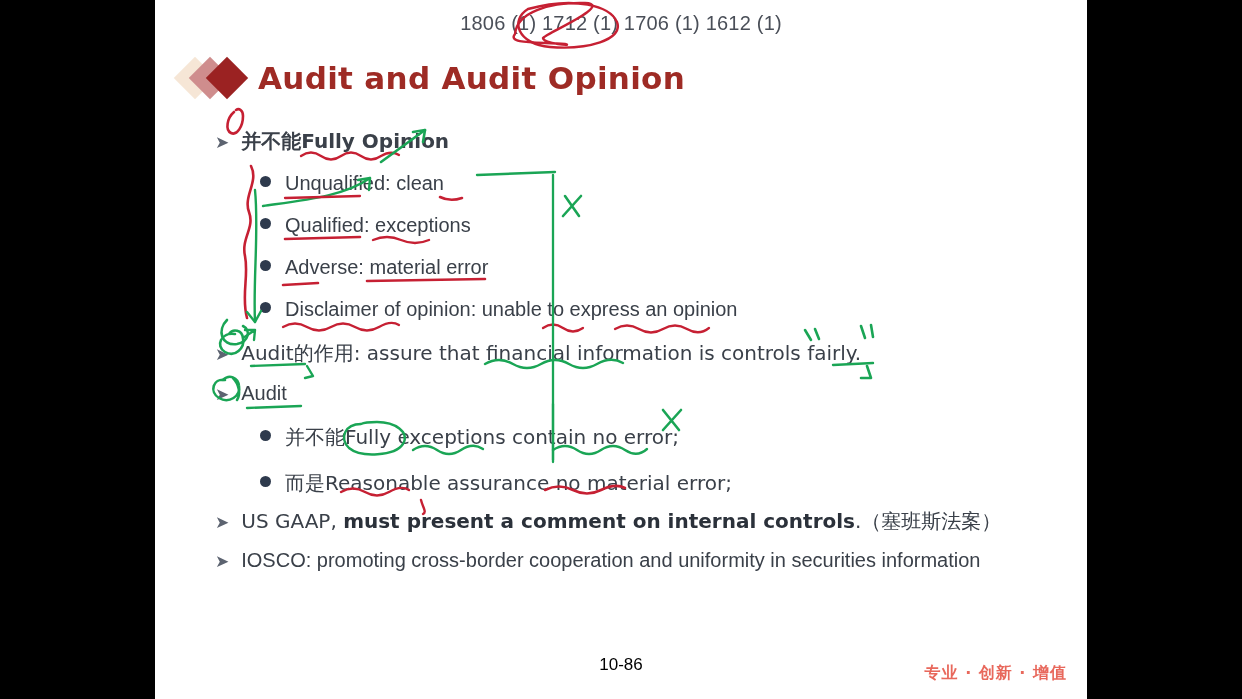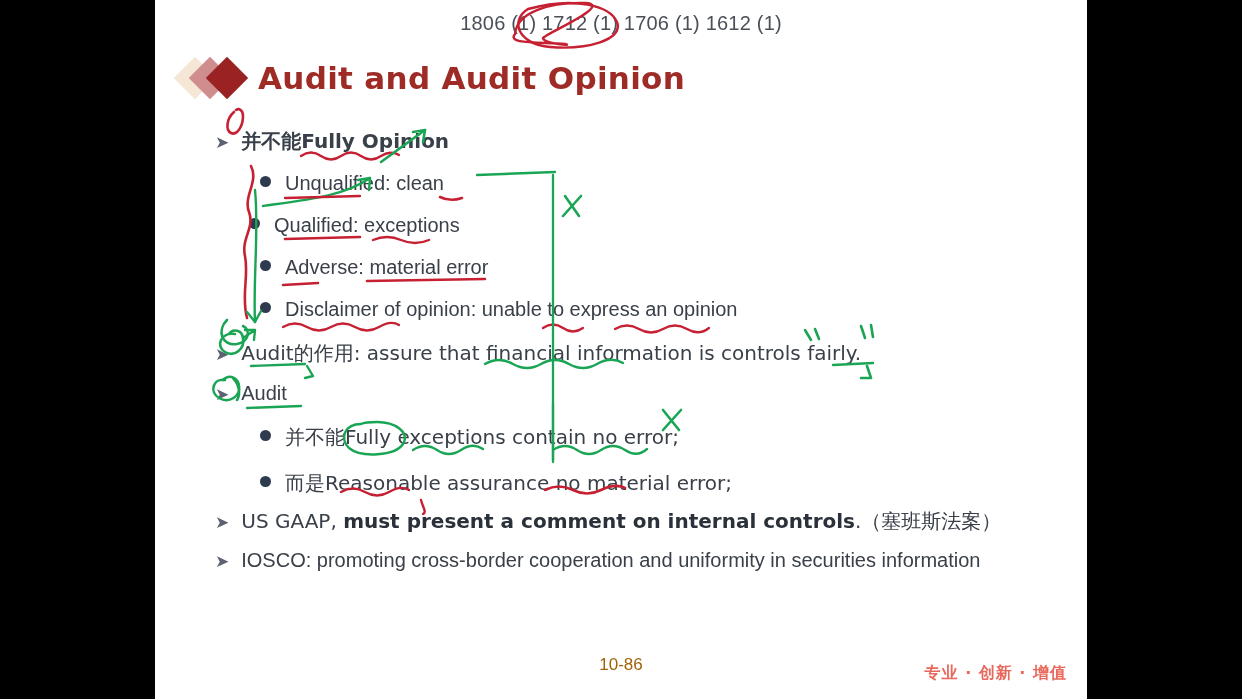--- a/index.html
+++ b/index.html
@@ -39,21 +39,21 @@
   .lvl2 .dot{
     width:11px;height:11px;border-radius:50%;background:#2e3a4d;
     margin-right:14px;display:inline-block;flex:none;position:relative;top:-3px;
   }
   .cjk{font-family:"DejaVu Sans","Liberation Sans",sans-serif;}
   b.strong{font-weight:bold;color:#2b313a;margin-top:20px;}
 
   
   .pagenum{
     position:absolute;left:0;top:655px;width:932px;text-align:center;
-    color:#a16207;font-size:17px;
+    color:#000000;font-size:17px;
   }
   .brand{
     position:absolute;right:20px;top:663px;color:#e8685c;font-size:16px;
     font-weight:bold;letter-spacing:1px;font-family:"DejaVu Sans",sans-serif;
   }
 </style>
 </head>
 <body>
 
 <div class="stage">
@@ -73,21 +73,21 @@
     <div class="lvl1" style="left:60px;top:128px;">
       <span class="arrow">➤</span>
       <span class="cjk" style="font-weight:bold;">并不能Fully Opinion</span>
     </div>
 
     <div class="lvl2" style="left:105px;top:172px;">
       <span class="dot"></span>
       <span>Unqualified: clean</span>
     </div>
 
-    <div class="lvl2" style="left:94px;top:214px;">
+    <div class="lvl2" style="left:105px;top:214px;">
       <span class="dot"></span>
       <span>Qualified: exceptions</span>
     </div>
 
     <div class="lvl2" style="left:105px;top:256px;">
       <span class="dot"></span>
       <span>Adverse: material error</span>
     </div>
 
     <div class="lvl2" style="left:105px;top:298px;">

